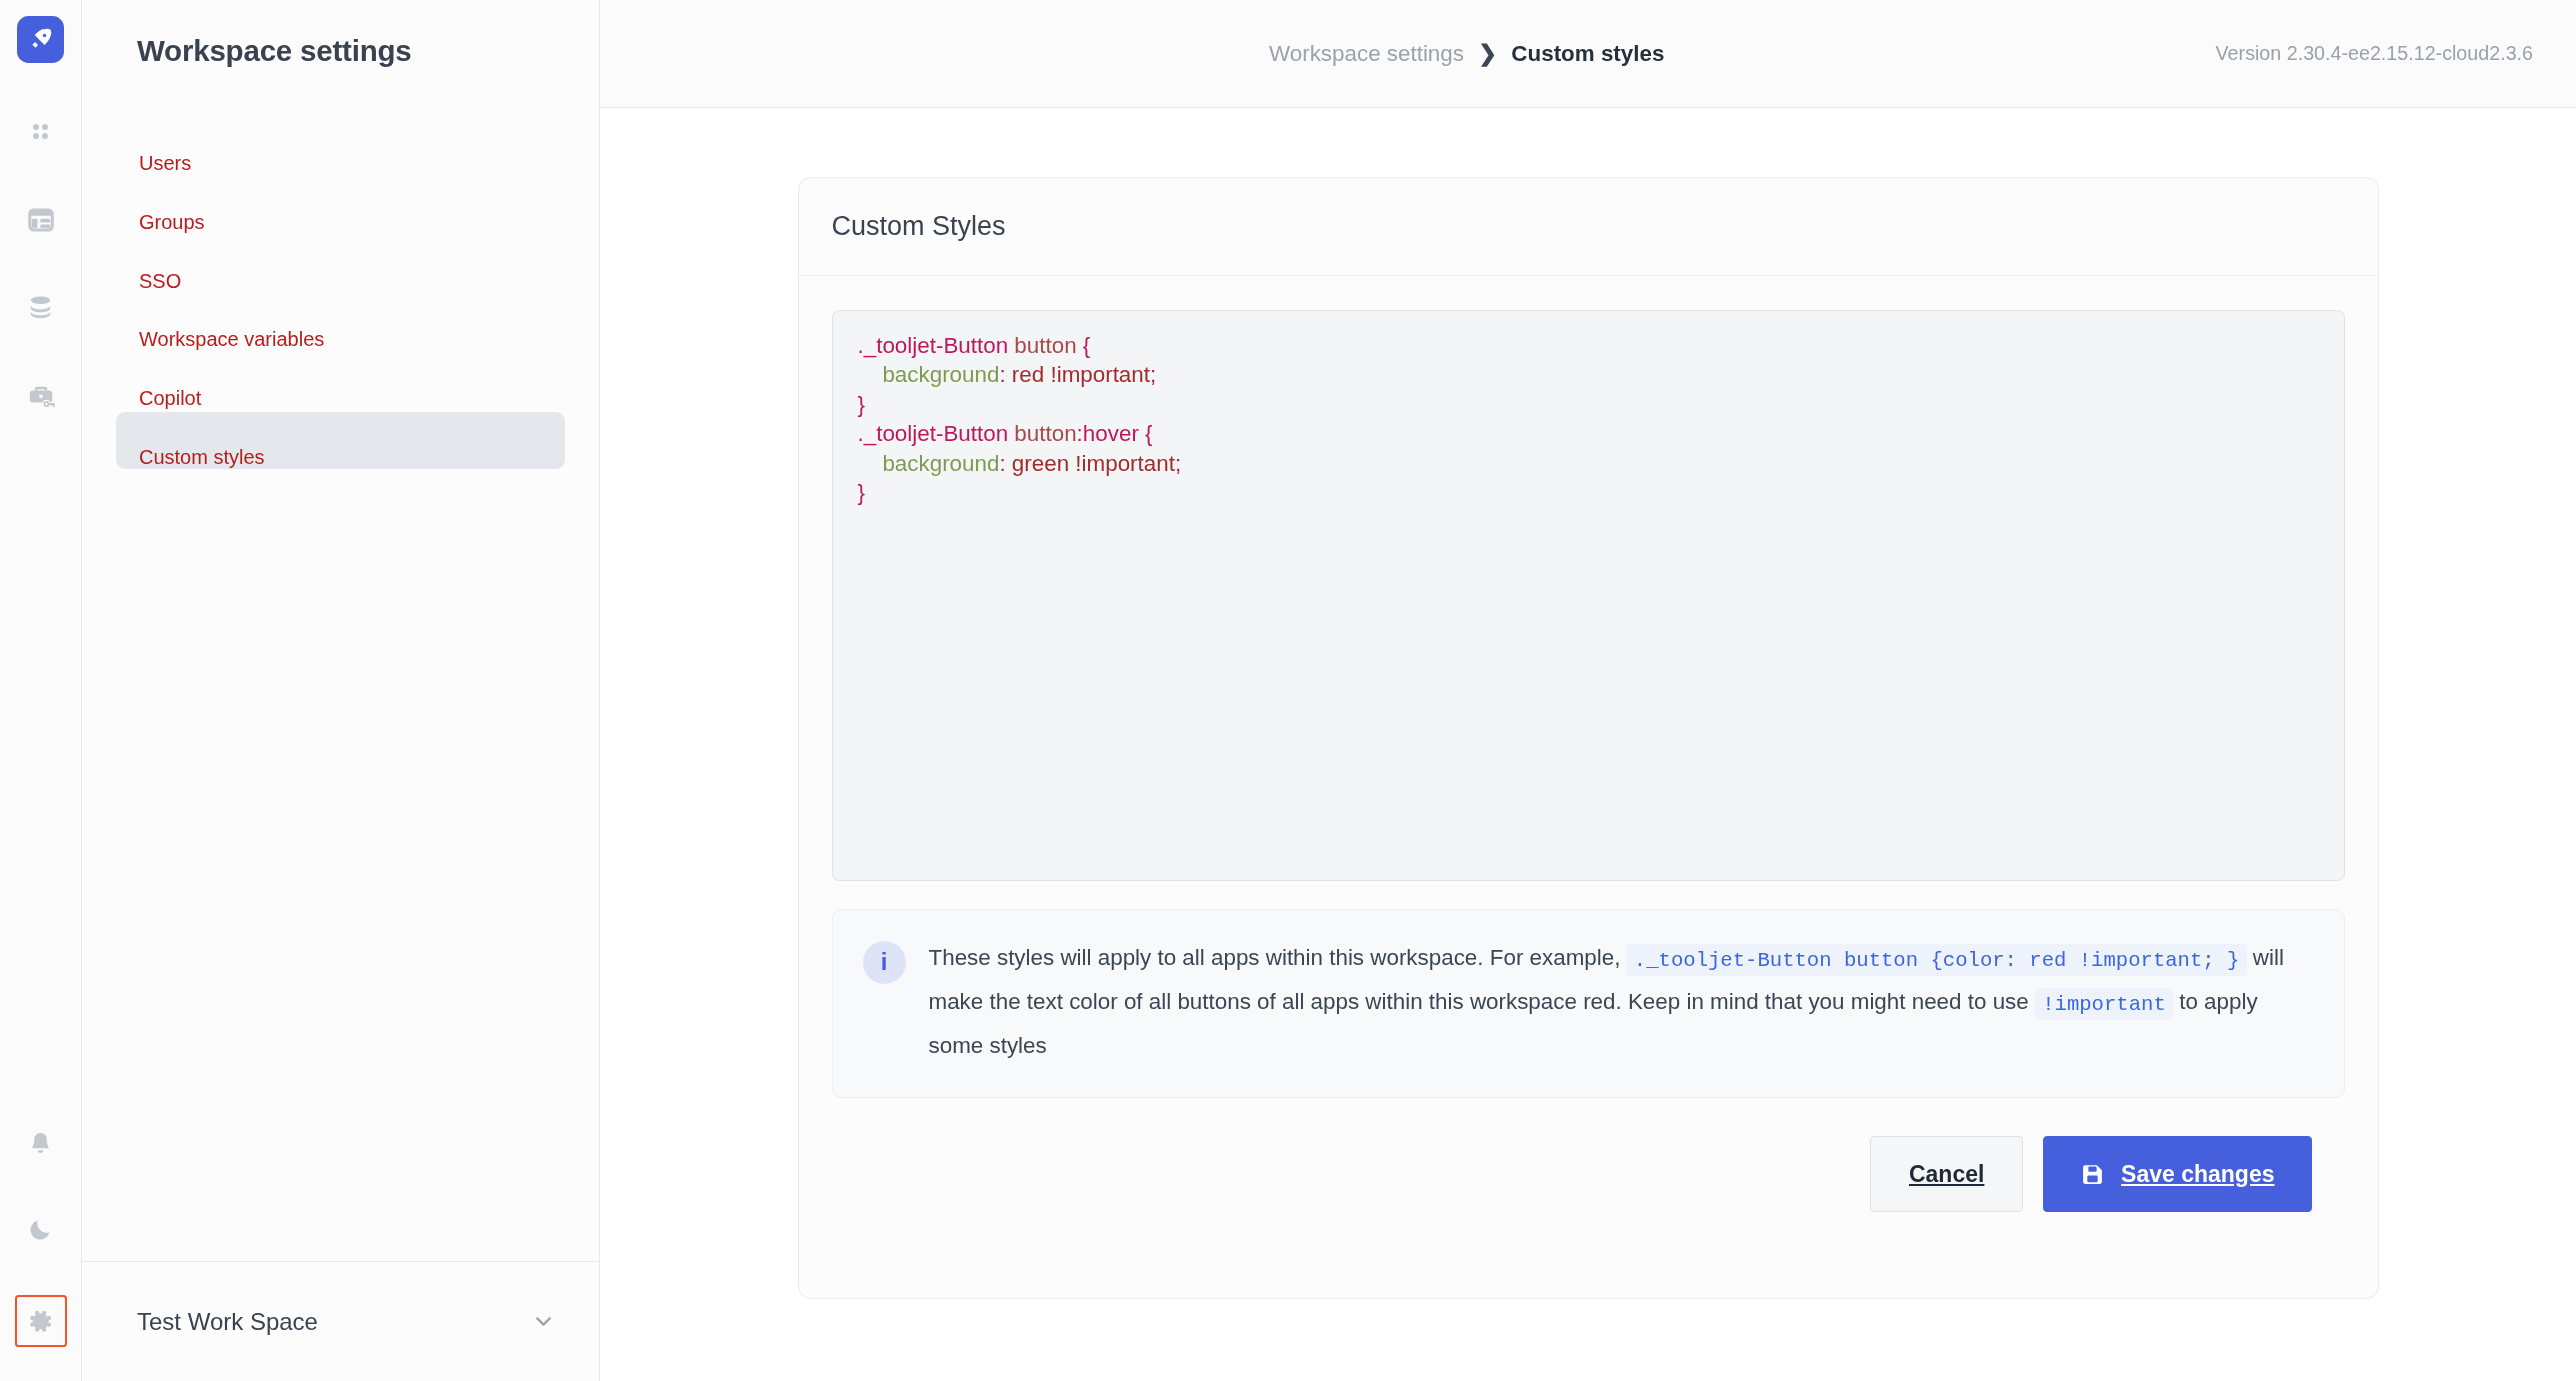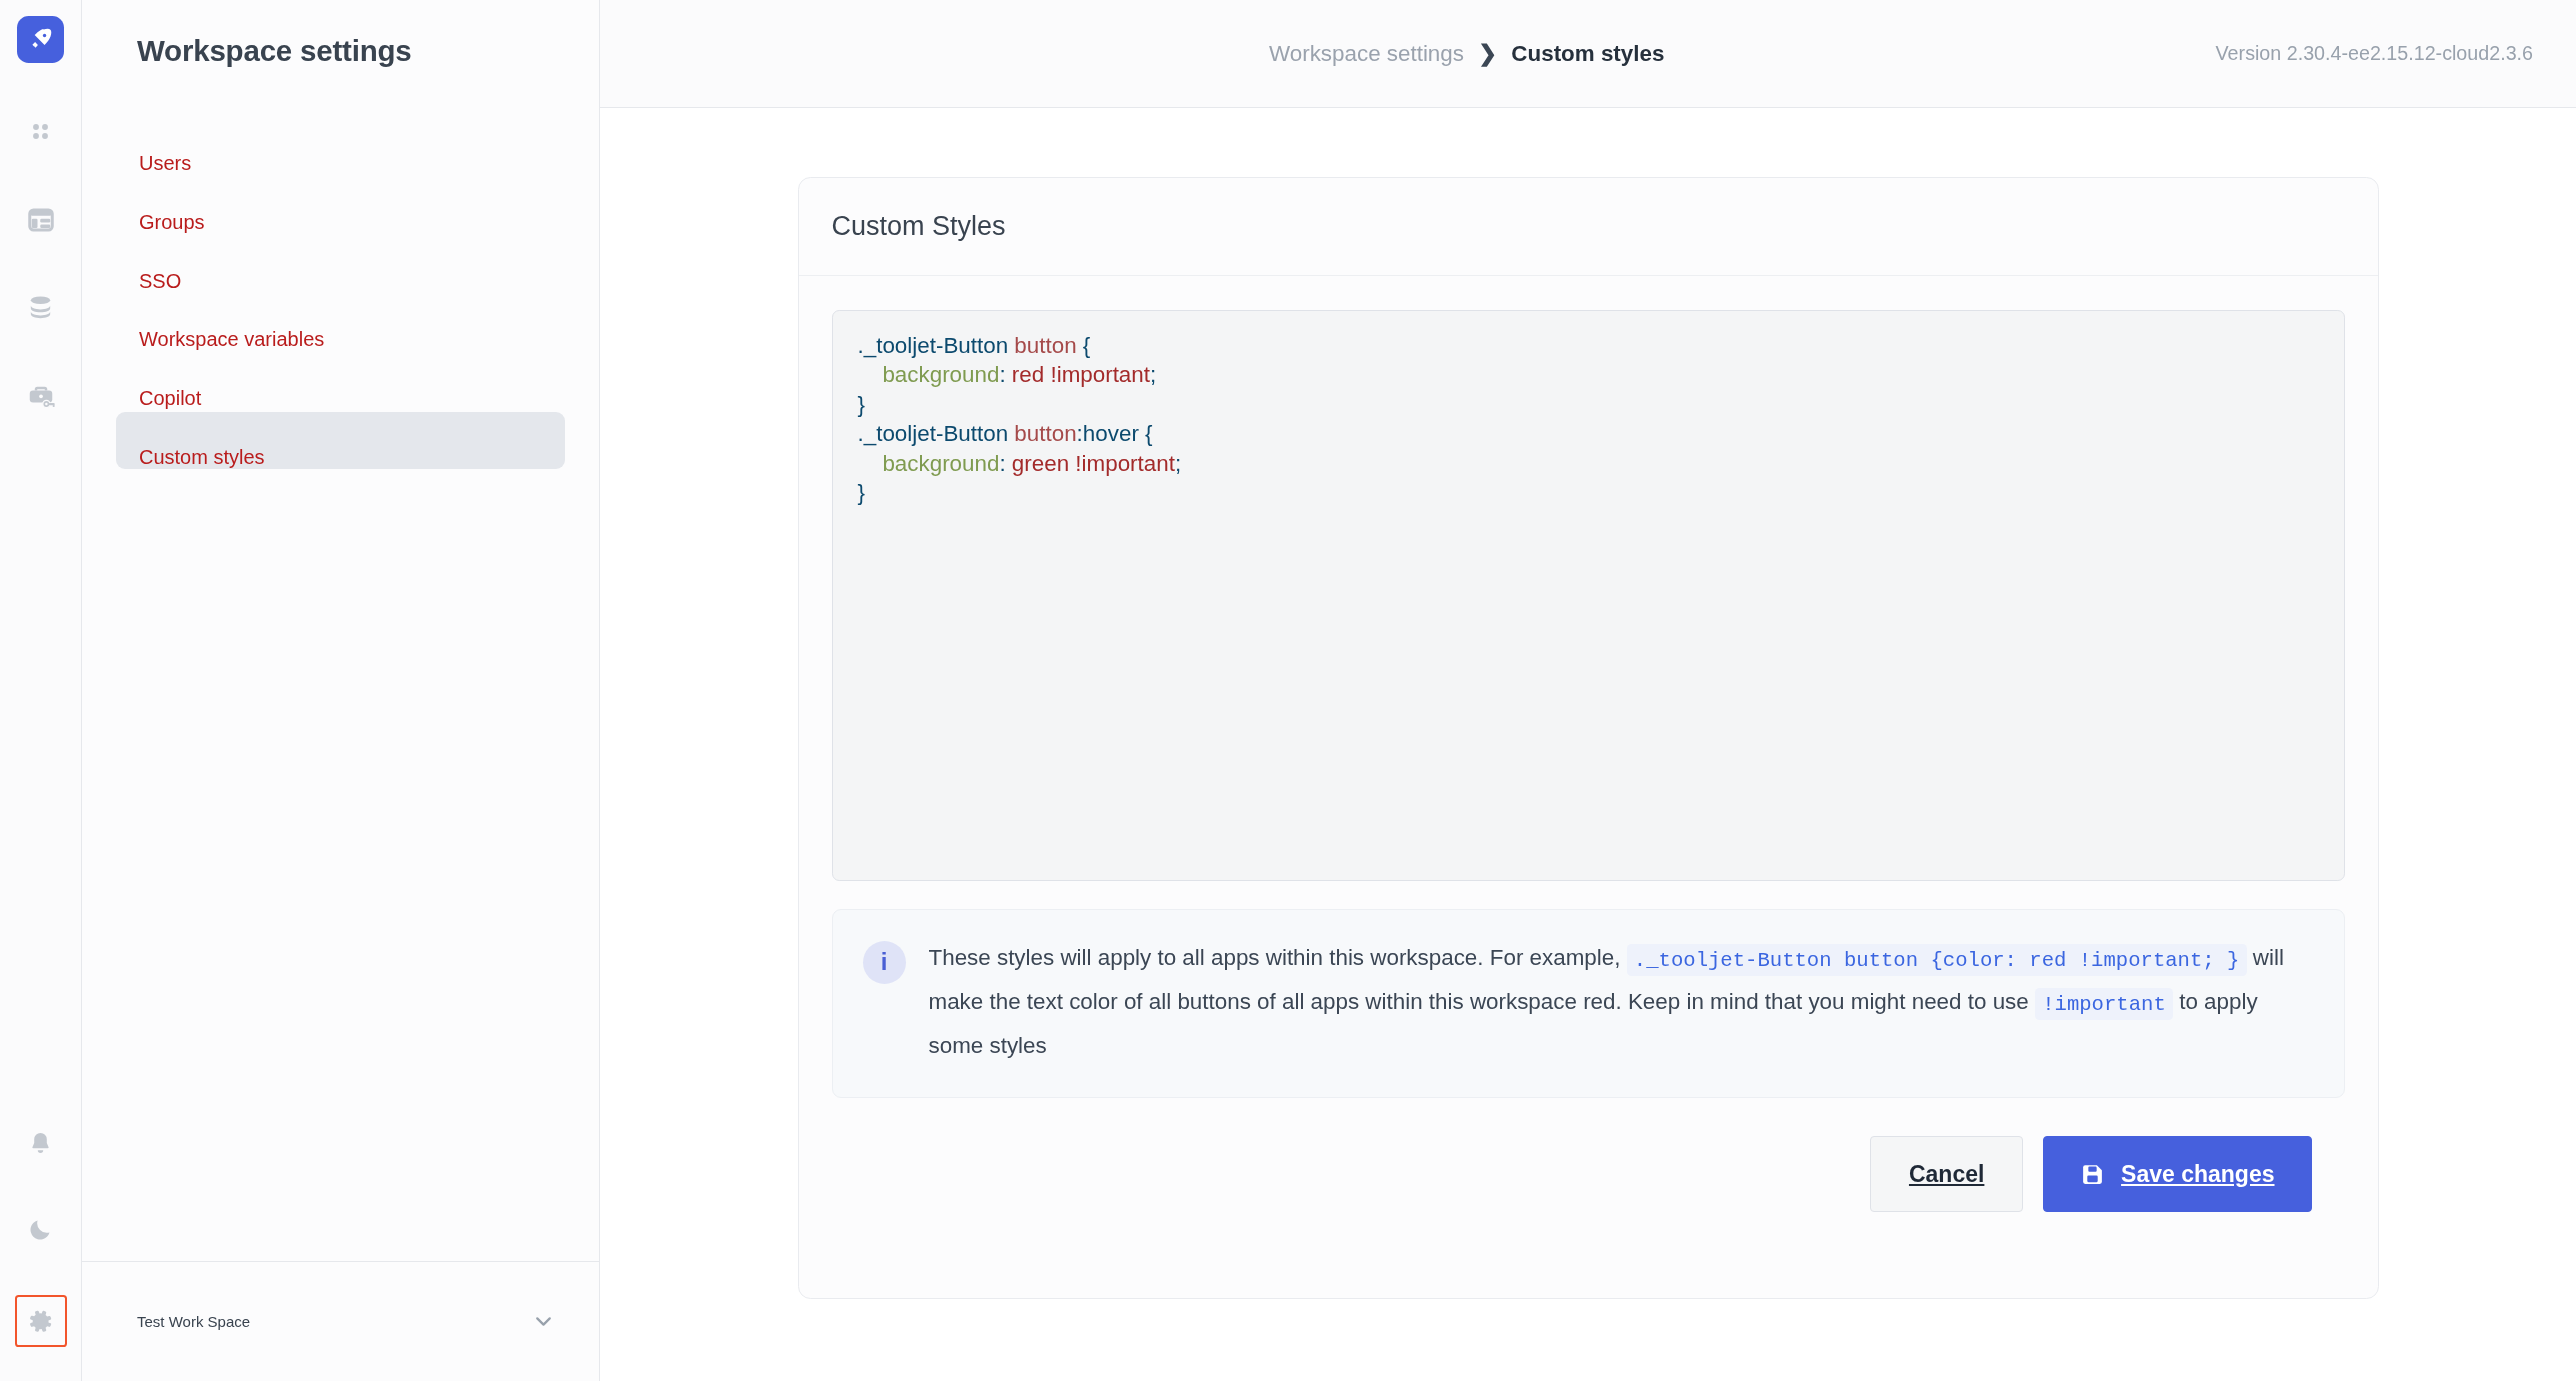--- a/index.html
+++ b/index.html
@@ -47,21 +47,21 @@
     height: 57px; display: flex; align-items: flex-end;
     padding-left: 23px; border-radius: 9px;
     font-size: 20px; color: #b91c1c; cursor: pointer;
   }
   .sb-item.active { background: #e4e7ec; }
   .sb-foot {
     margin-top: auto; border-top: 0.9px solid #e6e8ec;
     height: 120px; display: flex; align-items: center;
     padding: 0 43px 0 55px; cursor: pointer;
   }
-  .sb-foot-label { font-size: 15px; color: #39434f; flex: 1; }
+  .sb-foot-label { font-size: 24px; color: #39434f; flex: 1; }
 
   
   .main { flex: 1; height: 1381px; background: #ffffff; display: flex; flex-direction: column; min-width: 0; }
   .topbar {
     height: 108px; flex: 0 0 108px; background: #fbfbfc;
     border-bottom: 0.9px solid #e6e8ec;
     display: flex; align-items: center; padding: 0 43px 0 669px;
     position: relative;
   }
   .crumbs { display: flex; align-items: center; gap: 14.3px; position: absolute; left: 669px; }
@@ -88,21 +88,21 @@
     border: 0.9px solid #dfe2e8; border-radius: 7.2px;
     padding: 19.7px 25px; overflow: hidden;
     font-family: "Liberation Sans", sans-serif;
     font-size: 22.4px; line-height: 29.5px;
     cursor: text;
   }
   .ln { white-space: pre; color: #1f2328; }
   .tok-el { color: #a54a4a; text-align: center; }
   .tok-prop { color: #7f9b50; }
   .tok-val { color: #a32b2b; }
-  .tok-punct { color: #0c4a6e; }
+  .tok-punct { color: #be185d; }
 
   
   .callout {
     margin-top: 28px; background: #f7f9fb;
     border: 0.9px solid #eceff3; border-radius: 9px;
     display: flex; gap: 23px; padding: 27px 30px 30px 30px;
   }
   .info-circle {
     width: 43px; height: 43px; border-radius: 50%;
     background: #dfe3f7; color: #4a5fd4;

